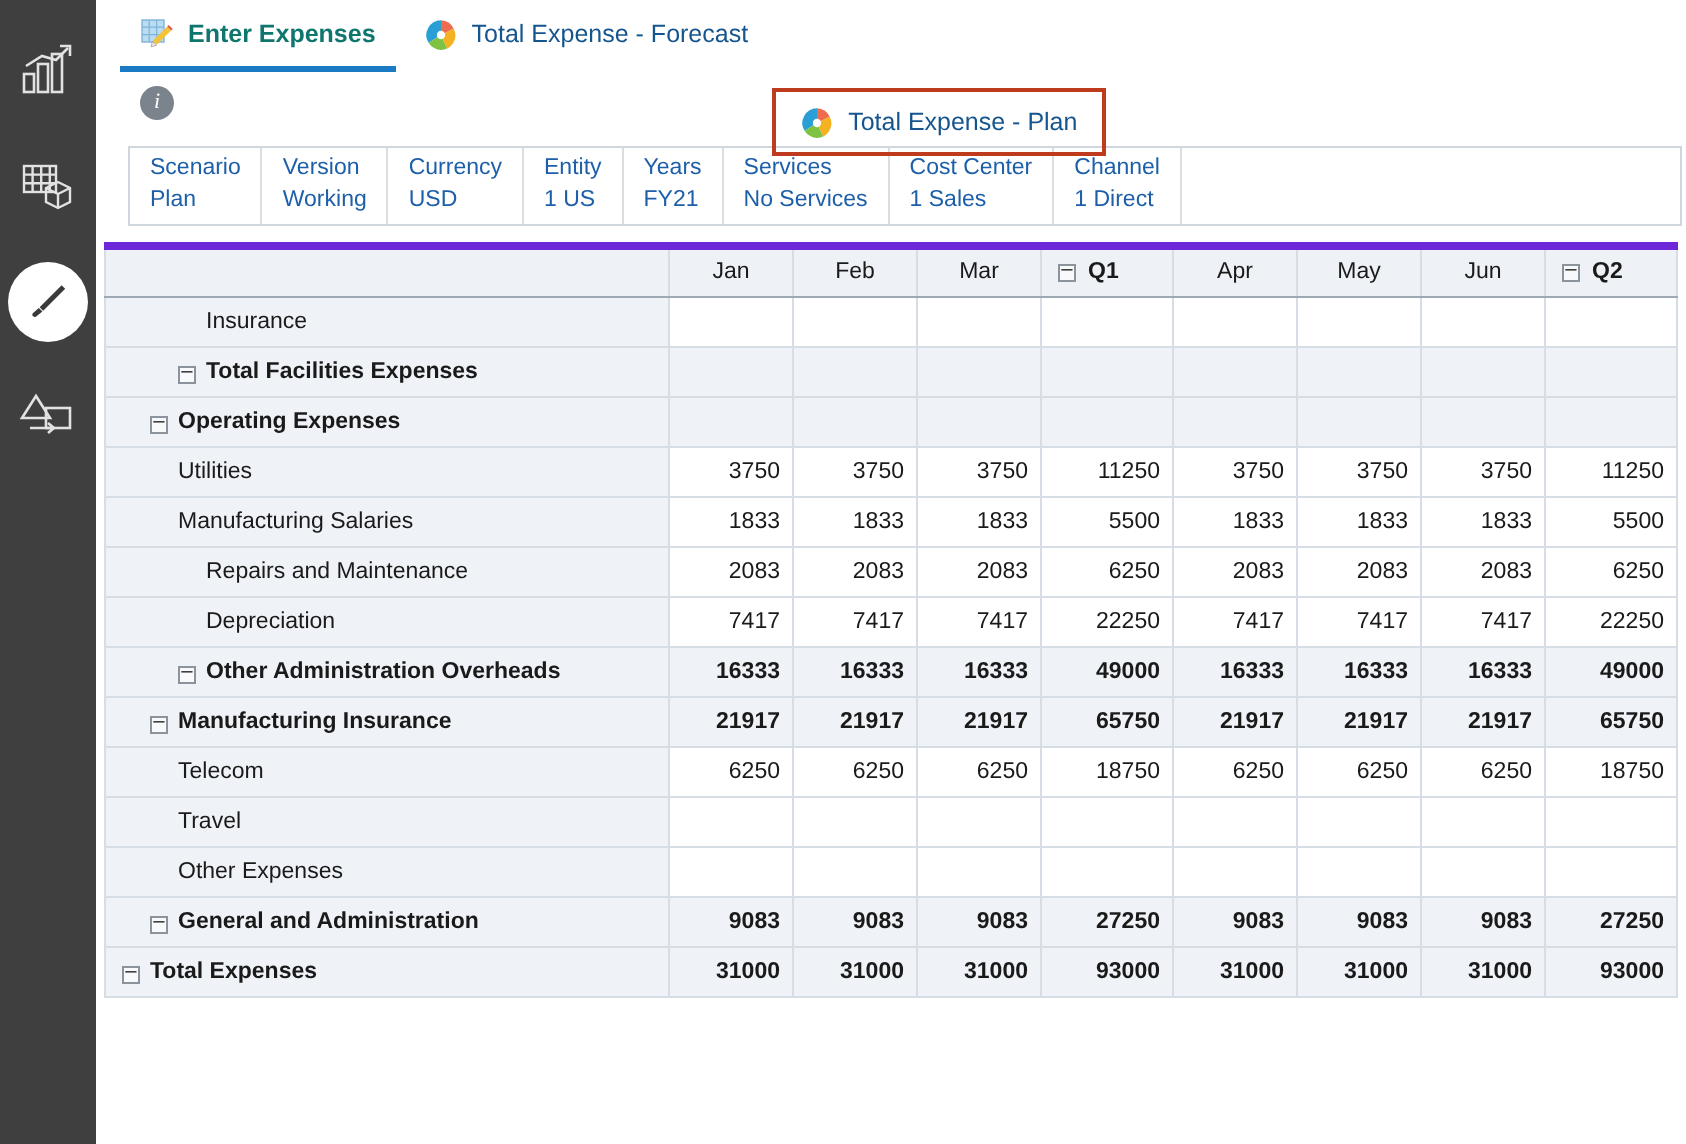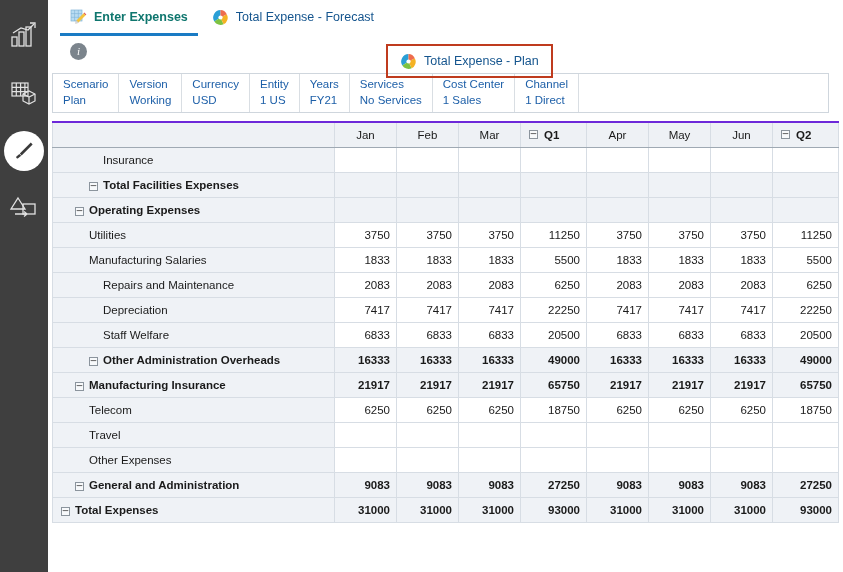--- a/index.html
+++ b/index.html
@@ -55,21 +55,21 @@
   #inforow { height: 30px; padding-left: 22px; display: flex; align-items: center; }
   .info-badge {
     width: 17px; height: 17px; border-radius: 50%;
     background: #7b848c; color: #fff;
     font-size: 11px; font-style: italic; font-family: "Liberation Serif", serif;
     display: flex; align-items: center; justify-content: center;
     line-height: 1; cursor: pointer;
   }
 
   
-  #povwrap { padding: 7px 0 0 4px; }
+  #povwrap { padding: 7px 0 0 16px; }
   #pov {
     display: flex; border: 1px solid #cfd6dd;
     background: #fff; height: 40px; width: 777px;
   }
   .pov-cell {
     display: flex; flex-direction: column; justify-content: center;
     padding: 0 10px; border-right: 1px solid #d9dee3;
     color: #1d5fa8; font-size: 11.5px; line-height: 1.35;
     cursor: pointer; white-space: nowrap;
   }
@@ -90,21 +90,21 @@
     height: 25px;
     padding: 0 6px;
     overflow: hidden;
     white-space: nowrap;
   }
   table.grid thead th {
     background: #eef1f5;
     font-weight: normal;
     text-align: center;
     height: 25px;
-    border-top: 2px solid #6d28d9;
+    border-top: 4px solid #6d28d9;
     border-bottom: 1px solid #9fa9b3;
   }
   table.grid thead th.rowhdr-corner { background: #eef1f5; }
   table.grid thead th.q { font-weight: bold; position: relative; }
   .hdr-inner { display: flex; align-items: center; justify-content: center; gap: 6px; }
   .q .hdr-inner { justify-content: flex-start; padding-left: 2px; }
 
   .pm {
     display: inline-block; width: 9px; height: 9px; line-height: 7px;
     border: 1px solid #8b949d; background: #f7f9fb;
@@ -424,35 +424,20 @@
               </td>
               <td class="val">7417</td>
               <td class="val">7417</td>
               <td class="val">7417</td>
               <td class="val">22250</td>
               <td class="val">7417</td>
               <td class="val">7417</td>
               <td class="val">7417</td>
               <td class="val">22250</td>
             </tr>
-            <tr>
-              <td class="rowhdr">
-                <span class="rh ind3">
-                  <span>Staff Welfare</span>
-                </span>
-              </td>
-              <td class="val">6833</td>
-              <td class="val">6833</td>
-              <td class="val">6833</td>
-              <td class="val">20500</td>
-              <td class="val">6833</td>
-              <td class="val">6833</td>
-              <td class="val">6833</td>
-              <td class="val">20500</td>
-            </tr>
             <tr class="calc">
               <td class="rowhdr b">
                 <span class="rh ind2">
                   <span class="pm">─</span>
                   <span>Other Administration Overheads</span>
                 </span>
               </td>
               <td class="val">16333</td>
               <td class="val">16333</td>
               <td class="val">16333</td>

